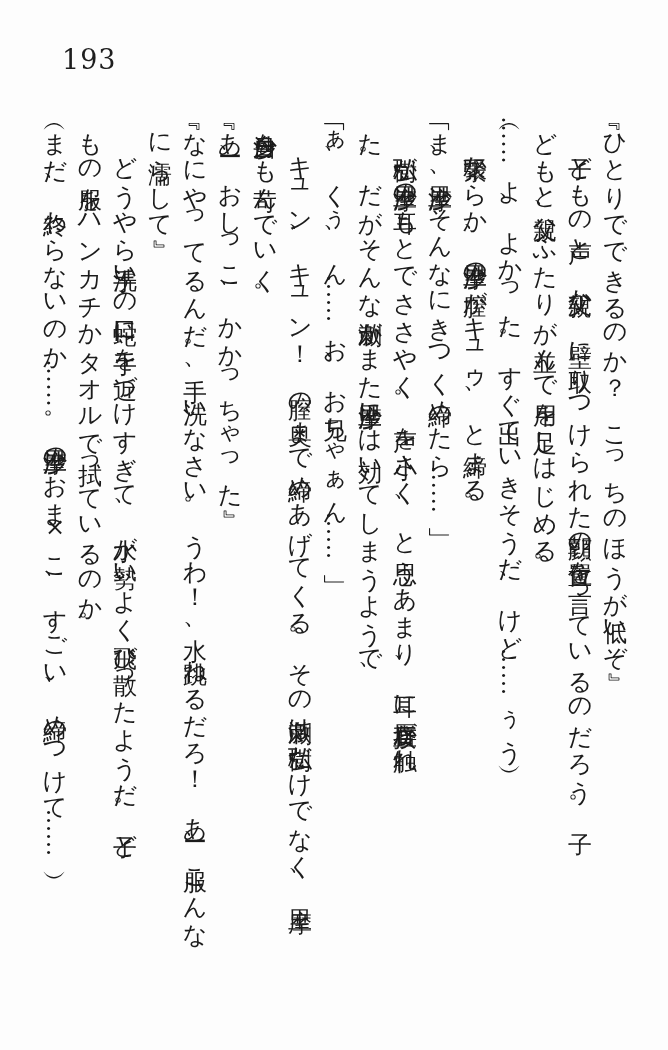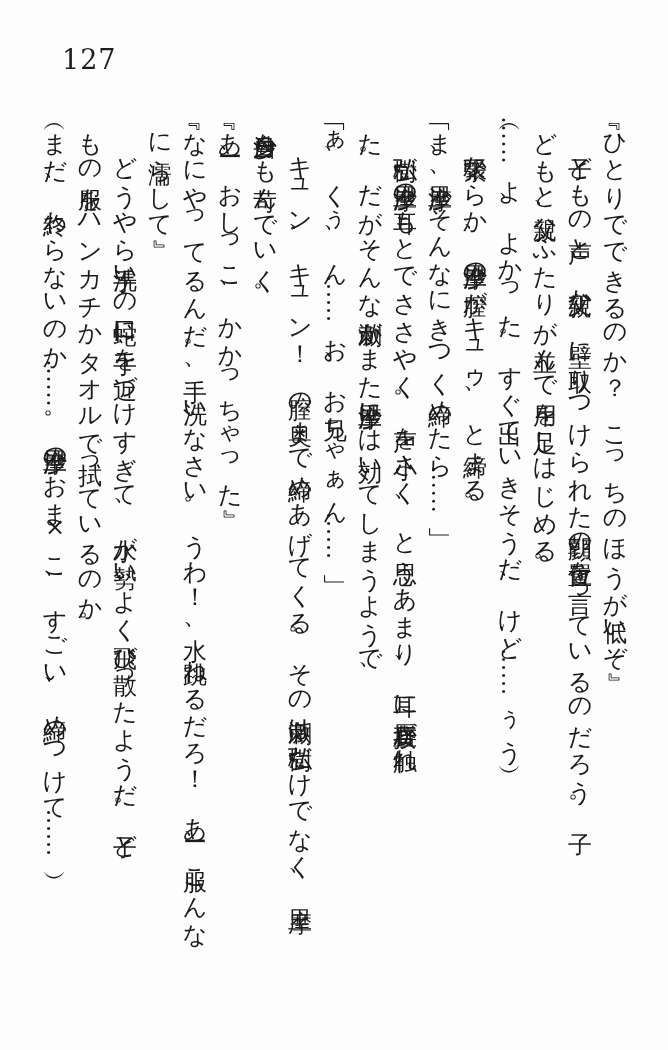--- a/index.html
+++ b/index.html
@@ -43,21 +43,21 @@
     padding: 0;
     white-space: nowrap;
     letter-spacing: 0;
   }
 </style>
 </head>
 <body>
 
 <div class="page">
 
-  <div class="page-number">127</div>
+  <div class="page-number">193</div>
 
   <div class="text-block">
     <p class="line">『ひとりでできるのか？　こっちのほうが低いぞ』</p>
     <p class="line">　子どもの声と、父親か。壁に取りつけられた朝顔の位置を言っているのだろう。子</p>
     <p class="line">どもと父親、ふたりが並んで用を足しはじめる。</p>
     <p class="line">（……よ、よかった。すぐ出ていきそうだ、けど……ぅう）</p>
     <p class="line">　緊張からか、摩里沙の膣がキュゥ、と締まる。</p>
     <p class="line">「ま、摩里沙、そんなにきつく締めたら……」</p>
     <p class="line">　弘樹が摩里沙の耳もとでささやく。声を小さく、と思うあまり、耳に直接唇が触れ</p>
     <p class="line">た。だがそんな刺激がまた摩里沙には効いてしまうようで、</p>

